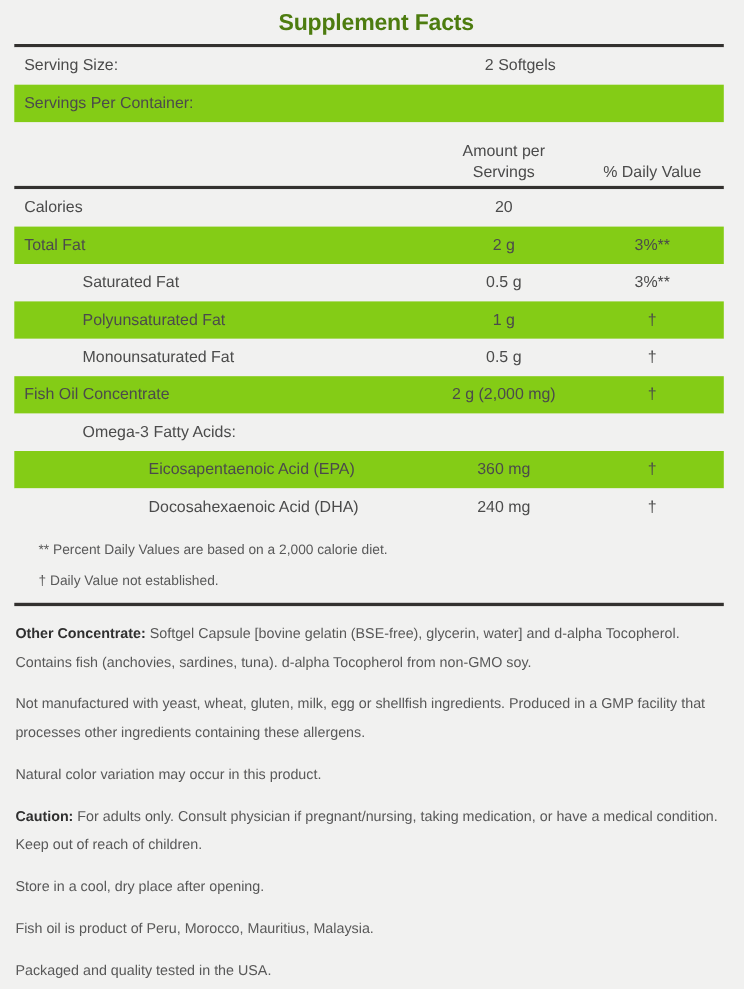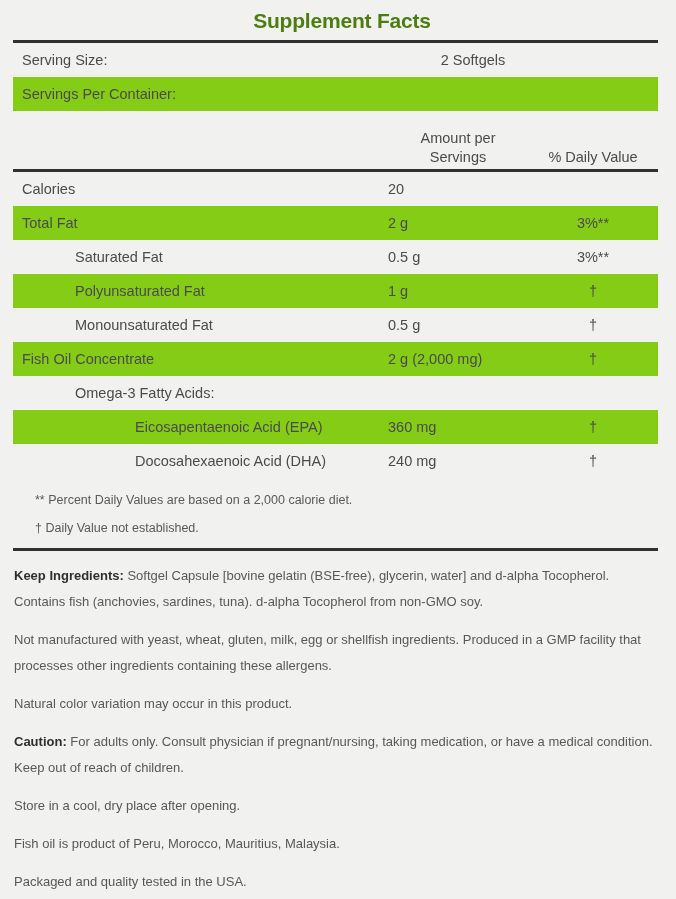--- a/index.html
+++ b/index.html
@@ -61,21 +61,21 @@
     color: #4b4b4b;
     padding-left: 9px;
     white-space: nowrap;
   }
   .cell-name.indent-1 { padding-left: 62px; }
   .cell-name.indent-2 { padding-left: 122px; }
 
   .cell-amount {
     width: 140px;
     flex: 0 0 140px;
-    text-align: left;
+    text-align: center;
     font-size: 14.5px;
     color: #4b4b4b;
     white-space: nowrap;
   }
   .cell-dv {
     width: 130px;
     flex: 0 0 130px;
     text-align: center;
     font-size: 14.5px;
     color: #4b4b4b;
@@ -232,21 +232,21 @@
     </div>
 
   <div class="footnotes" id="footnote-list">
       <div class="footnote">** Percent Daily Values are based on a 2,000 calorie diet.</div>
       <div class="footnote">† Daily Value not established.</div>
     </div>
 
   <div class="rule-thick bottom"></div>
 
   <div class="body-block" id="paragraph-list">
-      <p class="para"><b>Keep Ingredients:</b><span> Softgel Capsule [bovine gelatin (BSE-free), glycerin, water] and d-alpha Tocopherol. Contains fish (anchovies, sardines, tuna). d-alpha Tocopherol from non-GMO soy.</span></p>
+      <p class="para"><b>Other Concentrate:</b><span> Softgel Capsule [bovine gelatin (BSE-free), glycerin, water] and d-alpha Tocopherol. Contains fish (anchovies, sardines, tuna). d-alpha Tocopherol from non-GMO soy.</span></p>
       <p class="para"><span>Not manufactured with yeast, wheat, gluten, milk, egg or shellfish ingredients. Produced in a GMP facility that processes other ingredients containing these allergens.</span></p>
       <p class="para"><span>Natural color variation may occur in this product.</span></p>
       <p class="para"><b>Caution:</b><span> For adults only. Consult physician if pregnant/nursing, taking medication, or have a medical condition. Keep out of reach of children.</span></p>
       <p class="para"><span>Store in a cool, dry place after opening.</span></p>
       <p class="para"><span>Fish oil is product of Peru, Morocco, Mauritius, Malaysia.</span></p>
       <p class="para"><span>Packaged and quality tested in the USA.</span></p>
     </div>
 
 </div>
 

